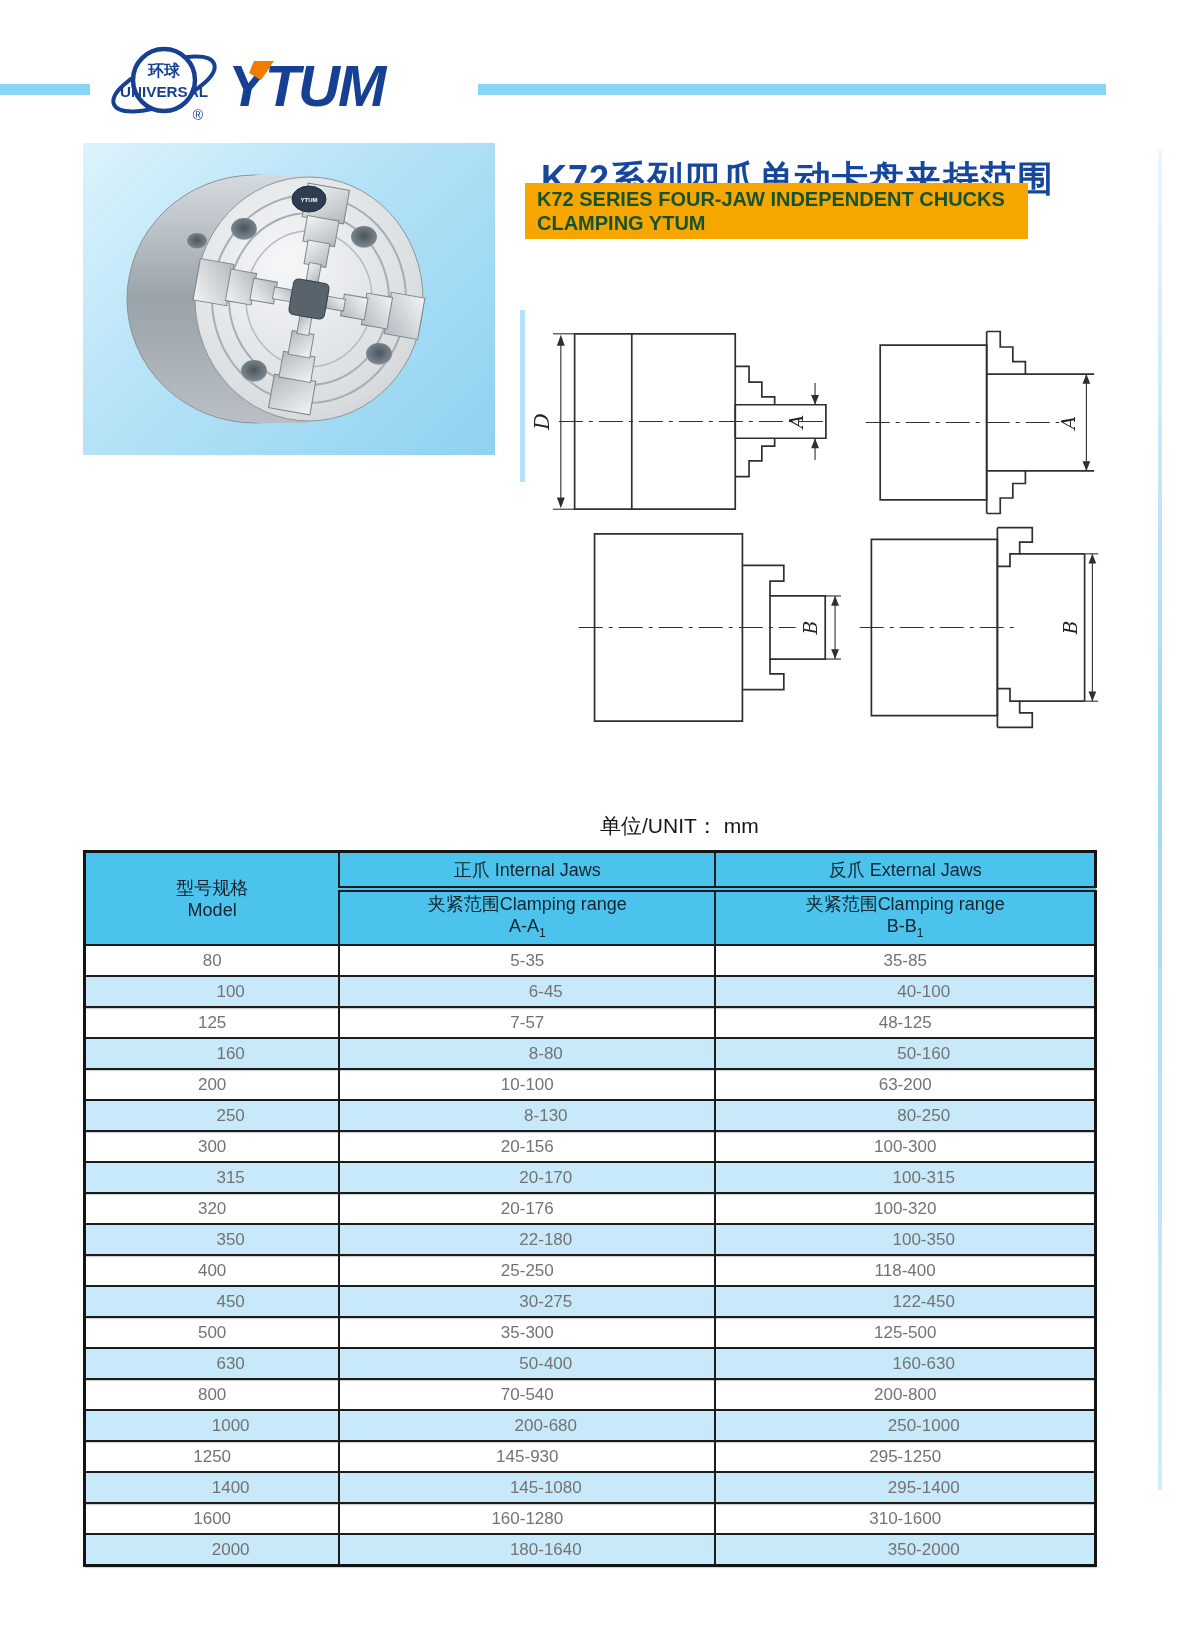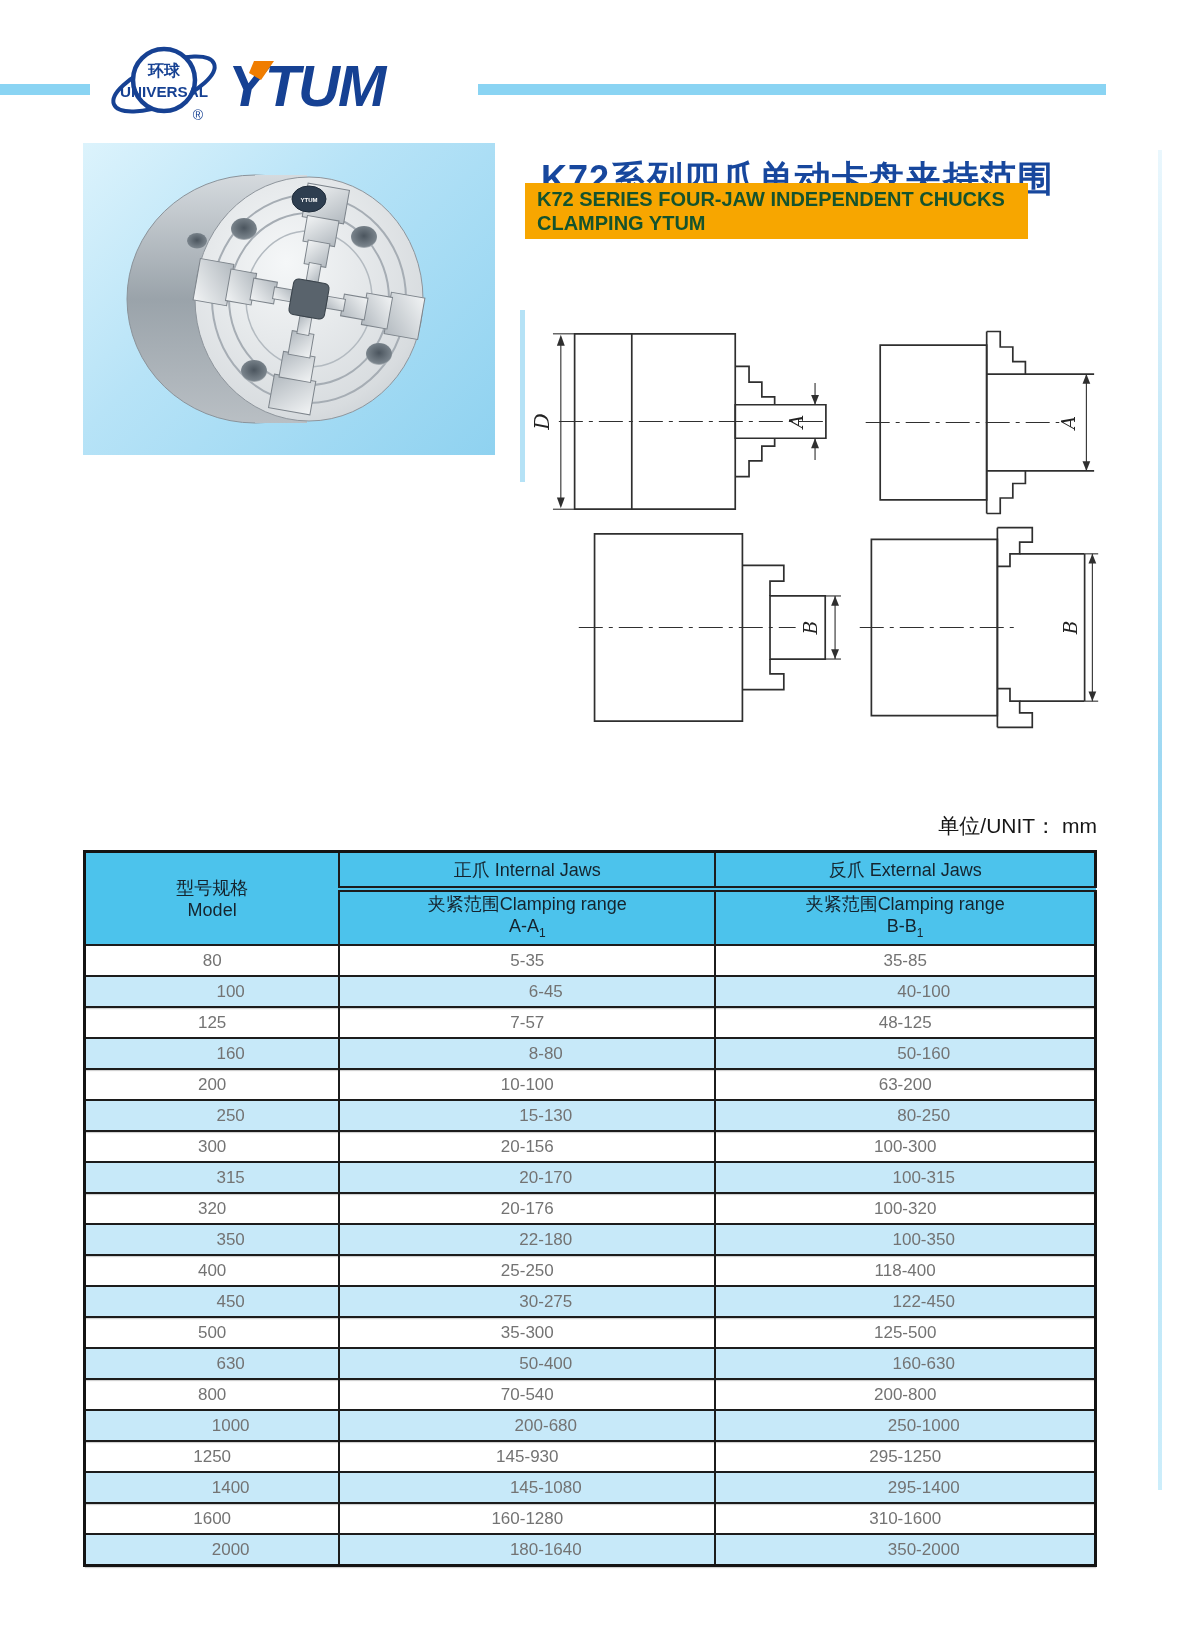--- a/index.html
+++ b/index.html
@@ -24,21 +24,21 @@
   
   .title-cn{position:absolute;left:525px;top:131px;width:570px;font-size:36px;font-weight:bold;
     color:var(--title-blue,#17479D);letter-spacing:1px;white-space:nowrap;margin-left:16px;}
   .title-en{position:absolute;left:525px;top:183px;width:491px;background:var(--orange,#F7A600);
     color:#14532d;font-weight:bold;font-size:20px;line-height:24px;padding:4px 0 4px 12px;}
 
   
   .diag{position:absolute;}
   .diag path,.diag rect,.diag line,.diag polyline{vector-effect:non-scaling-stroke;}
 
-  .unit-note{position:absolute;left:600px;top:812px;width:497px;text-align:right;
+  .unit-note{position:absolute;left:600px;top:812px;width:497px;
     font-size:21px;color:#161616;}
 
   
   table.spec{position:absolute;left:83px;top:850px;width:1014px;border-collapse:collapse;
     table-layout:fixed;border:3px solid #141414;}
   .spec th,.spec td{border:2px solid #1c1c1c;text-align:center;color:#15242e;padding:0;}
   .spec thead th{background:var(--cyan-header,#4CC3EC);font-weight:normal;font-size:18px;line-height:22px;}
   .spec thead tr:first-child th.split{height:33px;border-bottom:6px double #1c1c1c;margin-top:36px;}
   .spec thead tr.sub th{height:52px;margin-left:32px;}
   .spec tbody td{height:29px;font-size:17px;color:#737373;}
@@ -288,21 +288,21 @@
           <td>8-80</td>
           <td>50-160</td>
         </tr>
         <tr>
           <td>200</td>
           <td>10-100</td>
           <td>63-200</td>
         </tr>
         <tr class="alt">
           <td>250</td>
-          <td>15-130</td>
+          <td>8-130</td>
           <td>80-250</td>
         </tr>
         <tr>
           <td>300</td>
           <td>20-156</td>
           <td>100-300</td>
         </tr>
         <tr class="alt">
           <td>315</td>
           <td>20-170</td>

